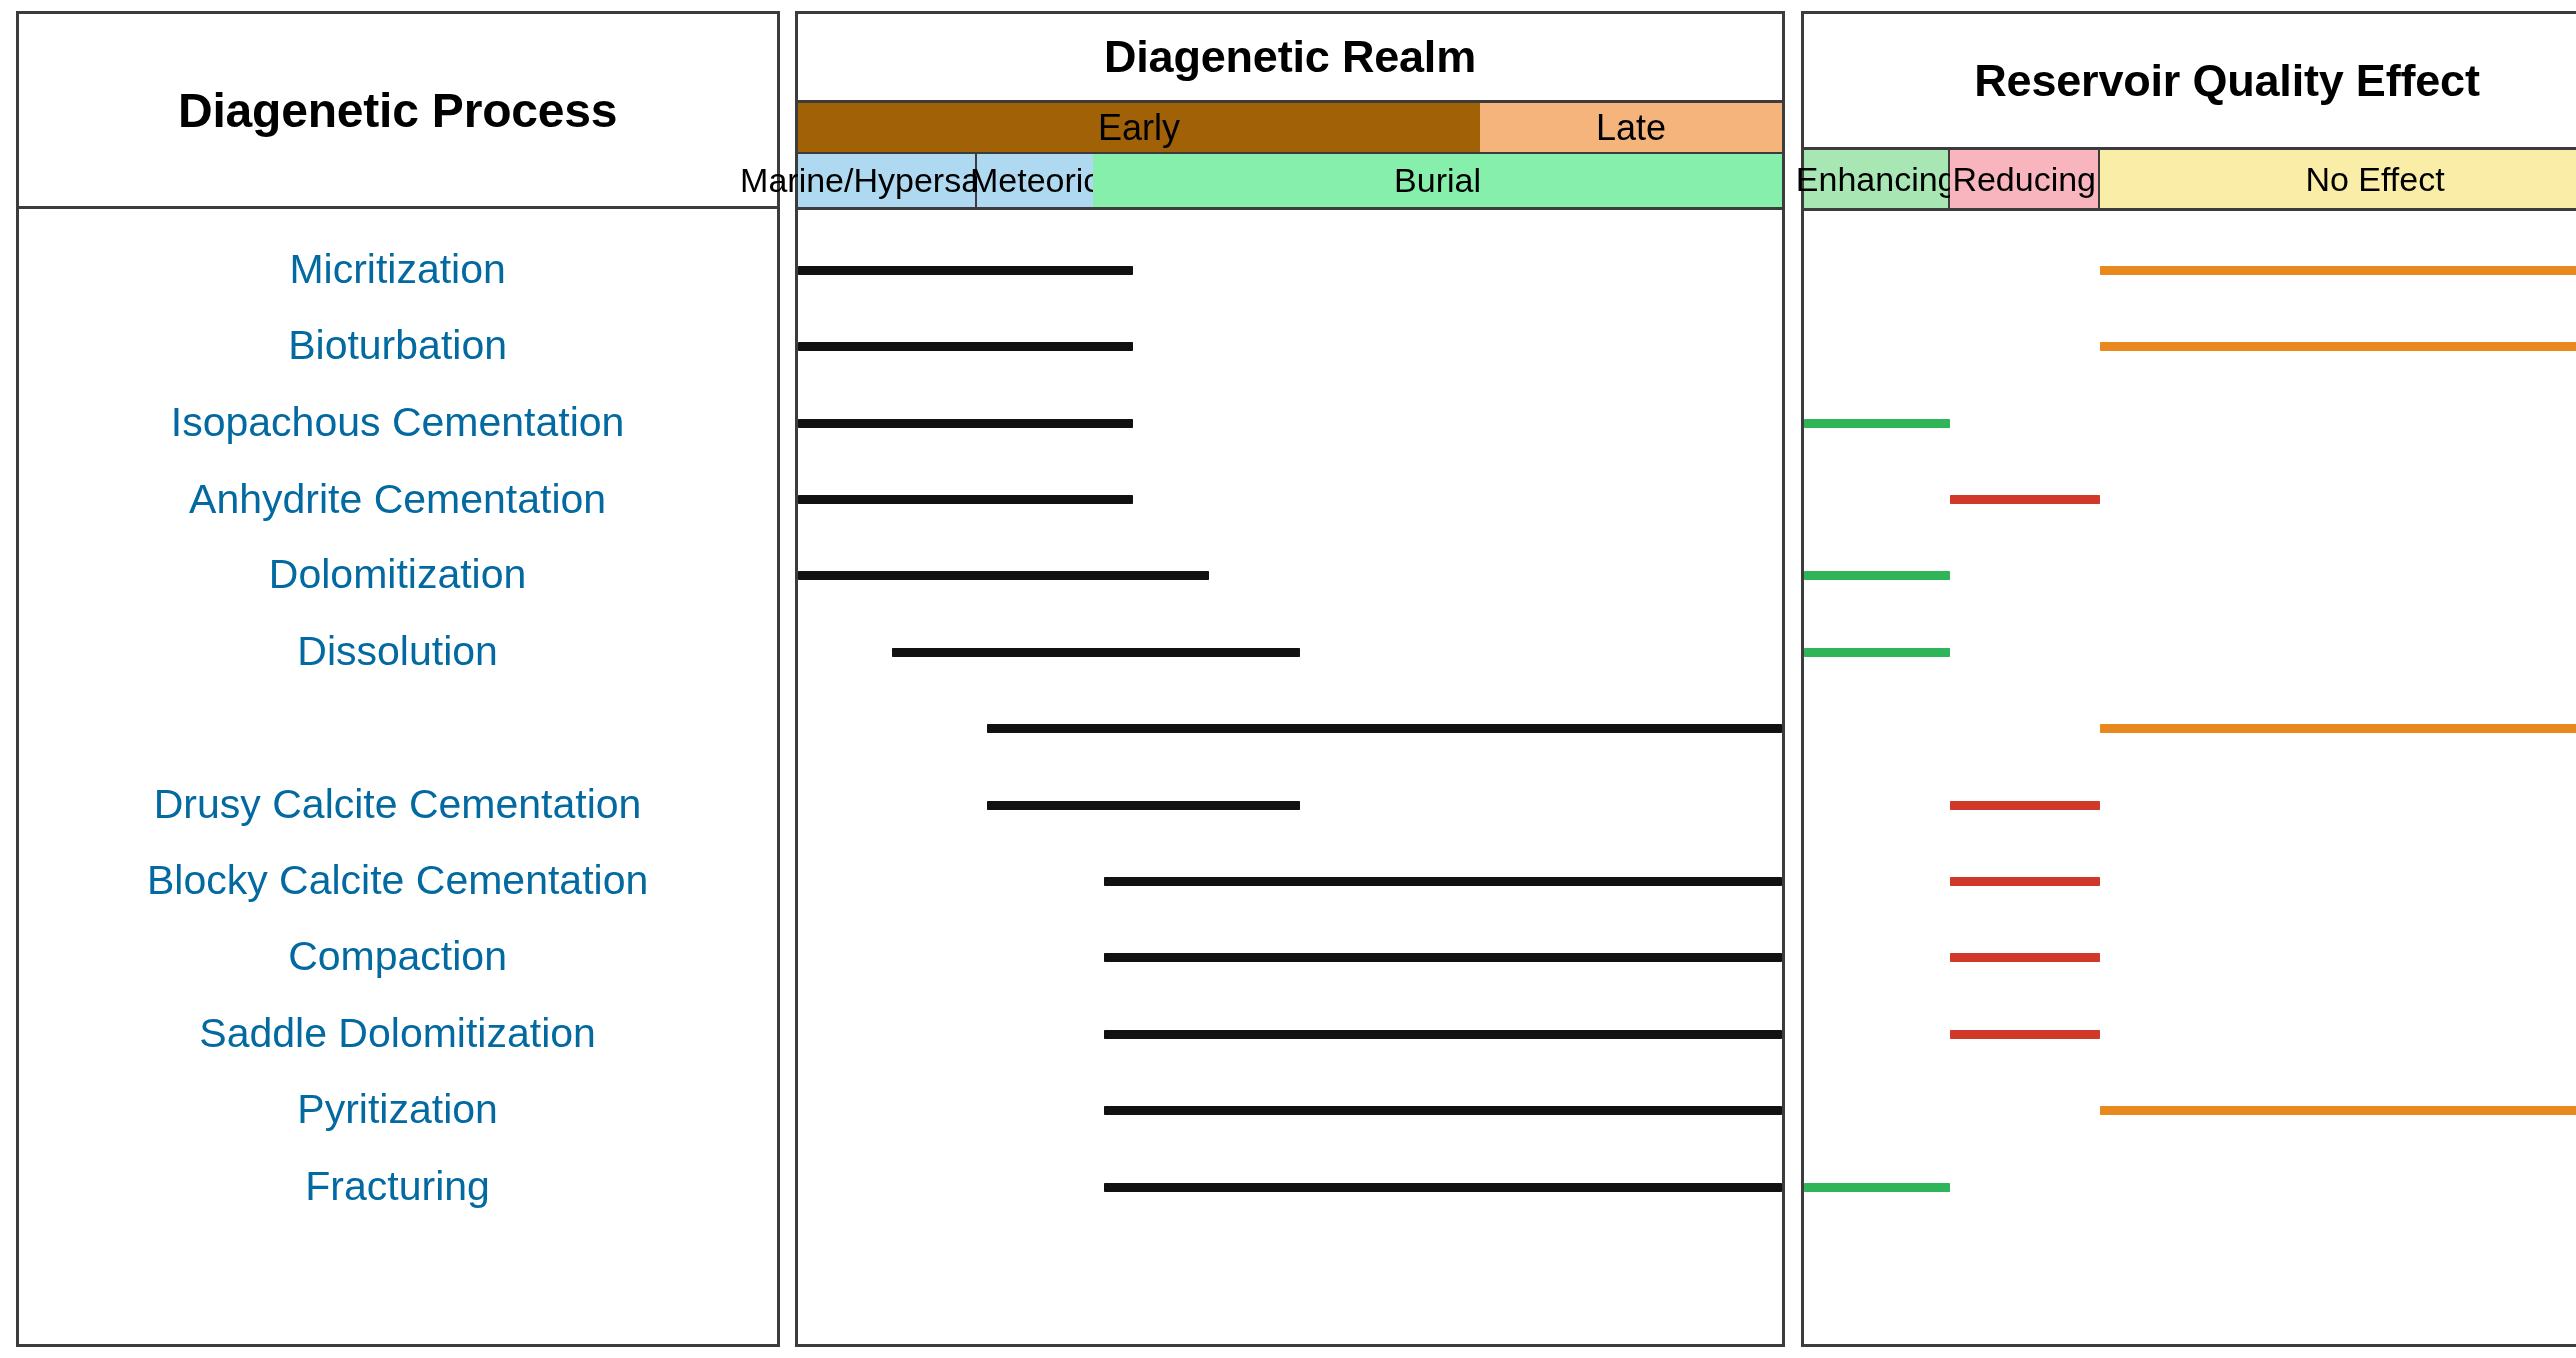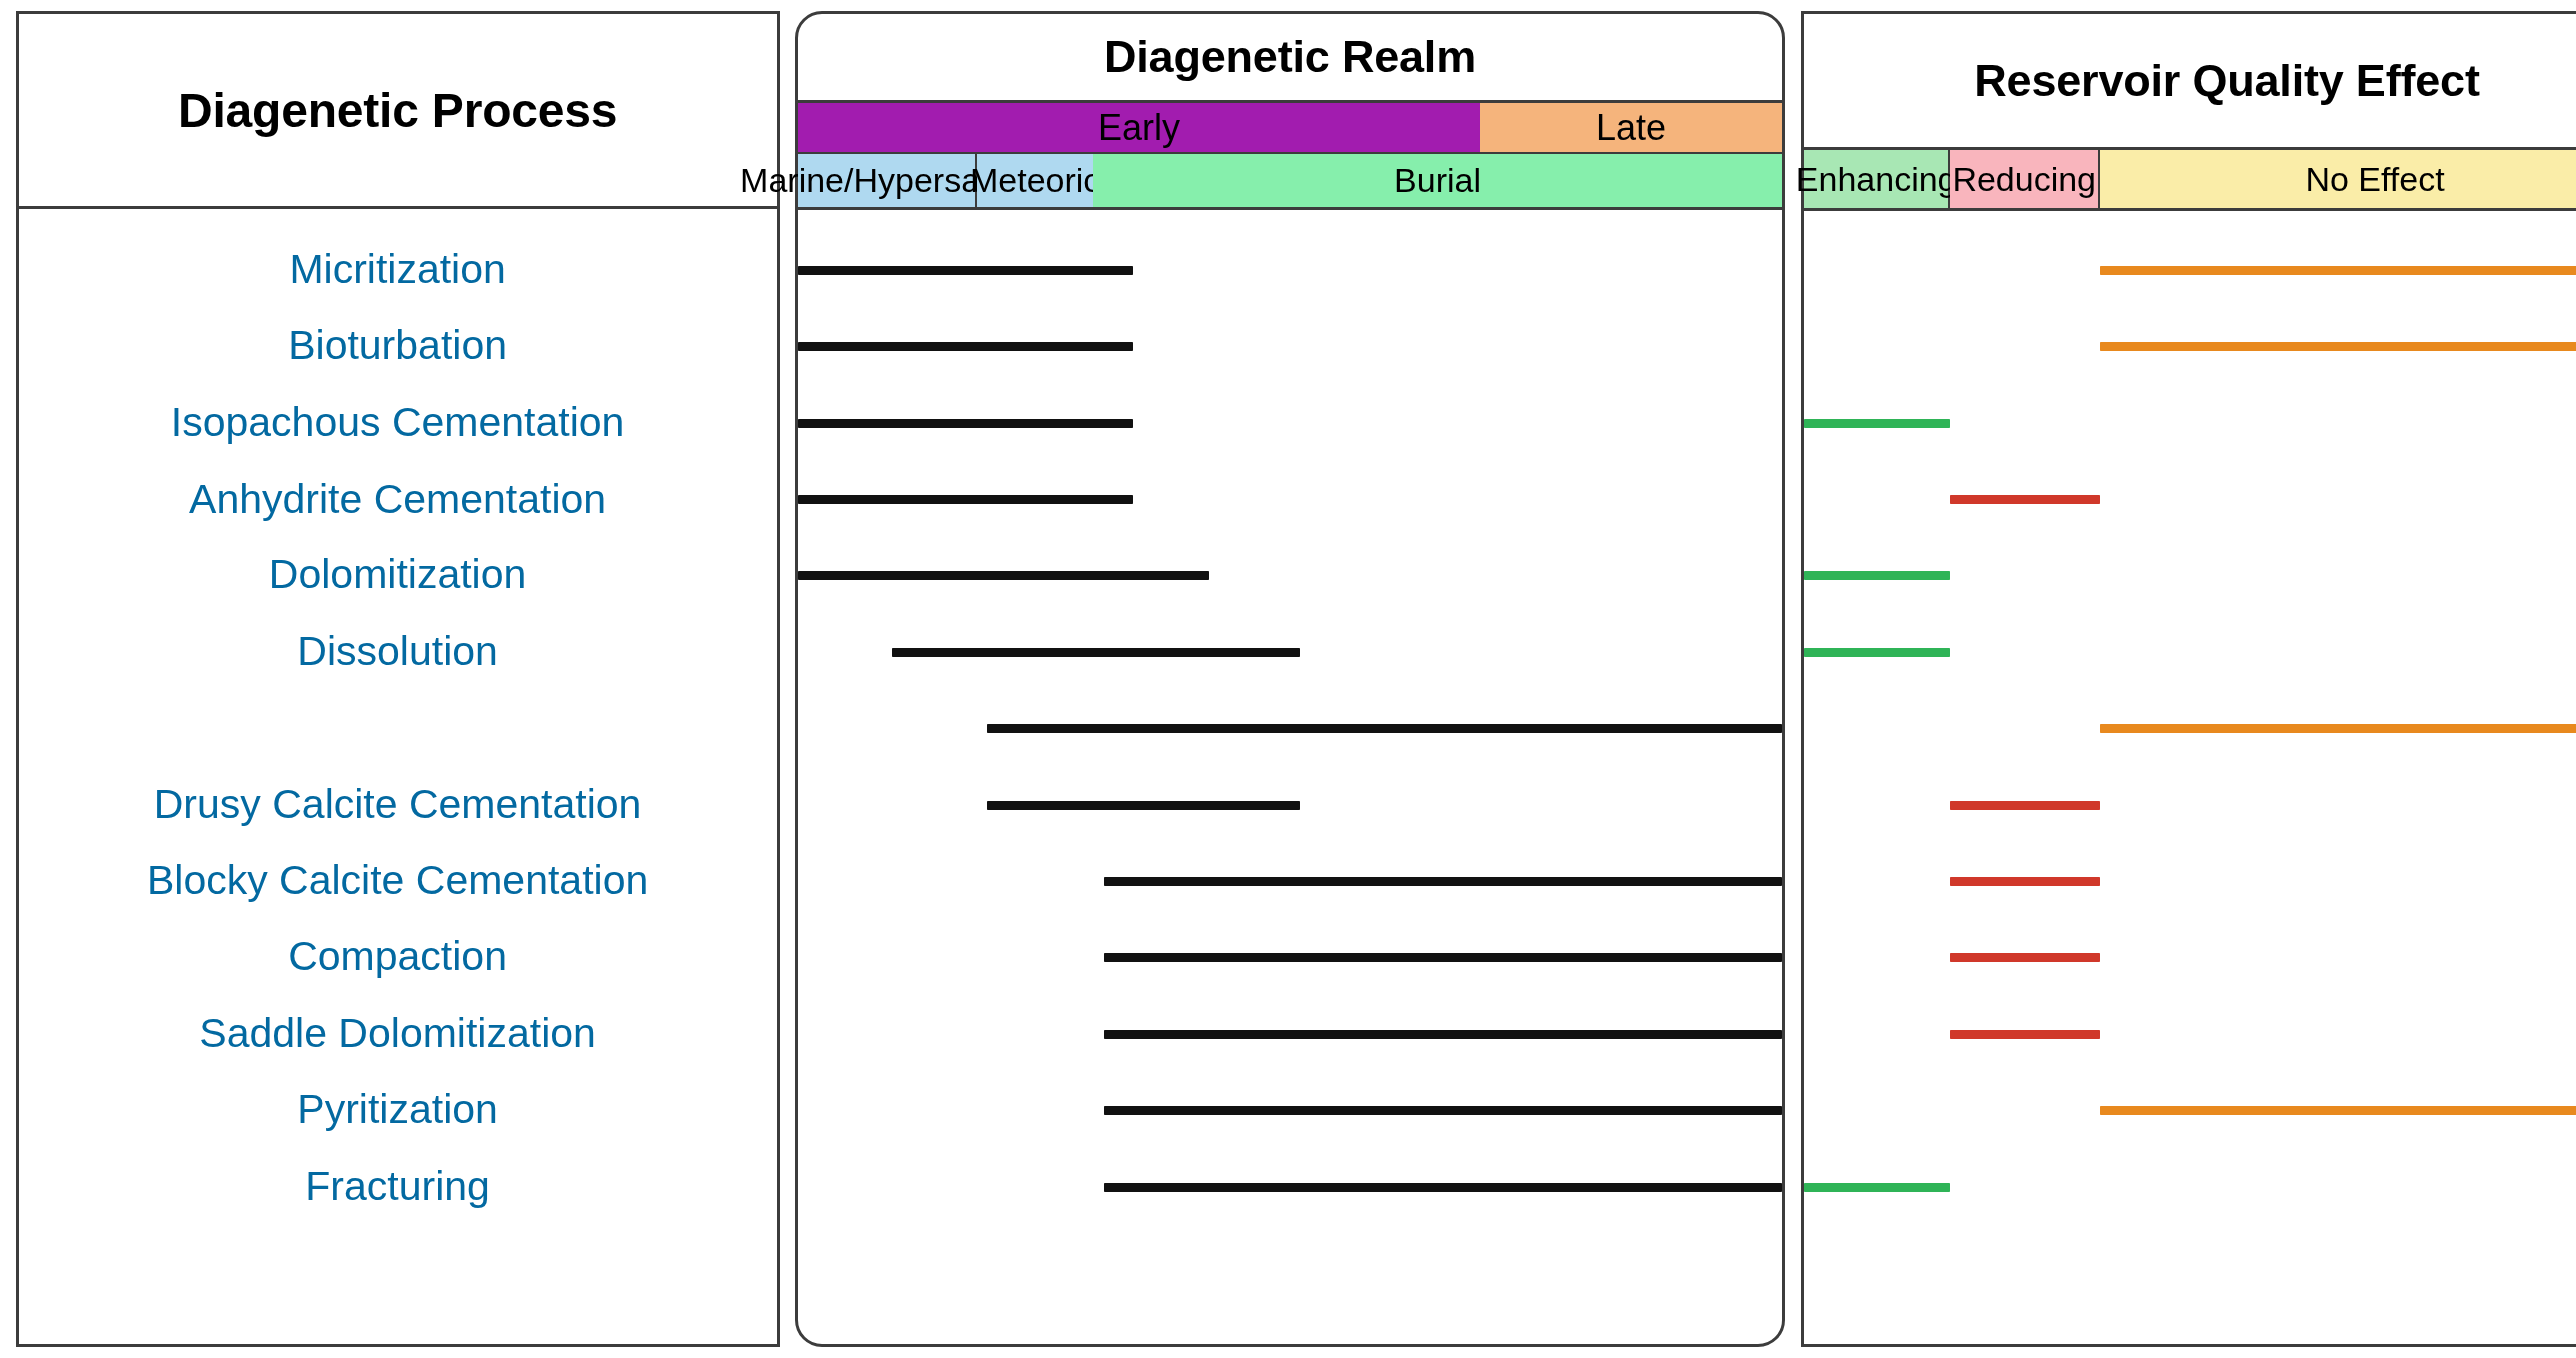--- a/index.html
+++ b/index.html
@@ -7,21 +7,21 @@
   body{
     font-family:"Liberation Sans","DejaVu Sans",sans-serif;
     width:2576px;height:1358px;position:relative;overflow:hidden;
     -webkit-font-smoothing:antialiased;
   }
   .chart{position:absolute;left:0;top:0;width:2576px;height:1358px;}
 
   
   .panel{position:absolute;box-sizing:border-box;border:3.9px solid #3c3c3c;background:#ffffff;}
   #panel-process{left:15.6px;  top:11px; width:764px;  height:1336px;}
-  #panel-realm{  left:795px;top:11px; width:990px; height:1336px;border-radius:27px;}
+  #panel-realm{  left:795px;top:11px; width:990px; height:1336px;}
   #panel-effect{ left:1801px;top:11px; width:852px;  height:1336px;}
 
   
   .hdr-title{
     position:absolute;left:0;right:0;top:0;
     display:flex;align-items:center;justify-content:center;
     font-weight:bold;color:#000;letter-spacing:-0.2px;
     box-sizing:border-box;
   }
   #process-title{height:195px;font-size:48px;border-bottom:3.9px solid #3c3c3c;}
@@ -32,21 +32,21 @@
   .hdr-cell{
     display:flex;align-items:center;justify-content:center;
     box-sizing:border-box;color:#000;white-space:nowrap;
     font-size:36px;
   }
 
   
   #realm-band1{left:0;top:86px;height:55px;width:100%;
                border-top:3.1px solid #3c3c3c;border-bottom:3.1px solid #3c3c3c;}
   #realm-band1 .hdr-cell{font-size:36px;}
-  .c-early{background:#a21caf;}
+  .c-early{background:#a16207;}
   .c-late {background:#F5B47C;}
 
   
   #realm-band2{left:0;top:140px;height:56px;width:100%;
                border-bottom:3.9px solid #3c3c3c;}
   .c-marine {background:#AFD9F0;border-right:2.3px solid #3c3c3c;}
   .c-meteoric{background:#AFD9F0;}
   .c-burial {background:#86efac;}
   #realm-band2 .hdr-cell{font-size:34px;}
 

